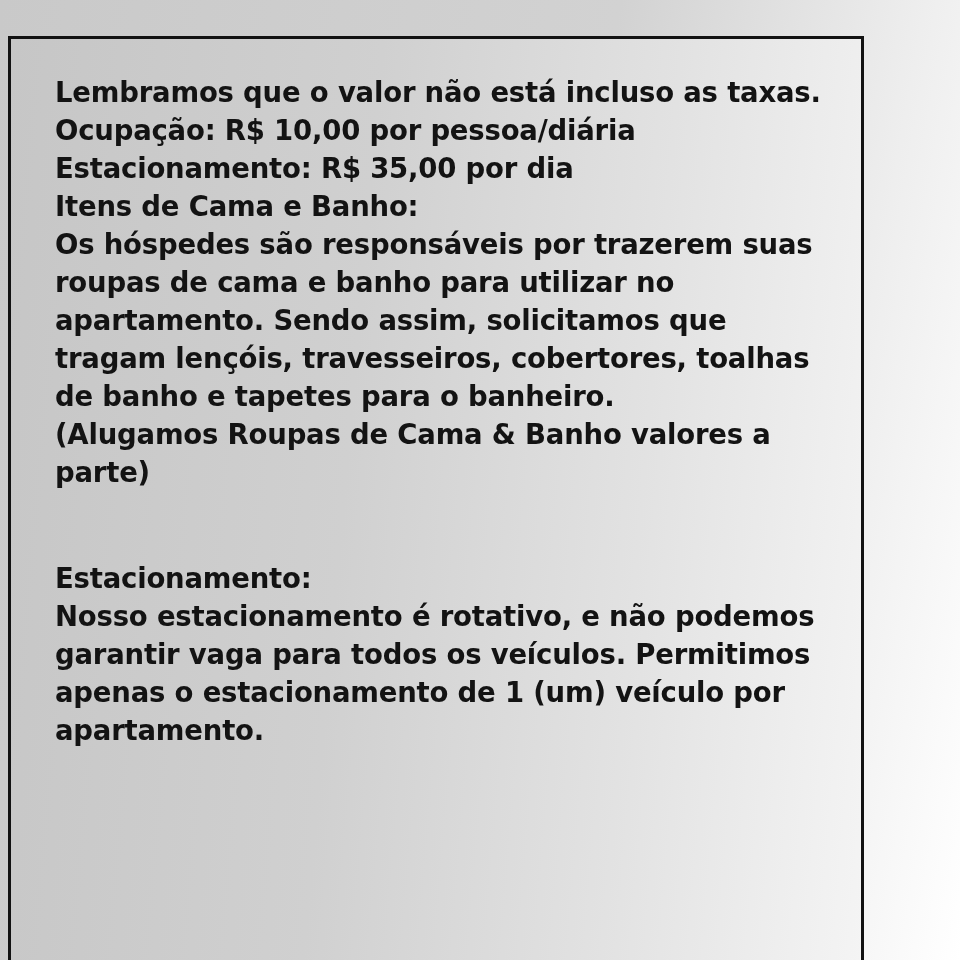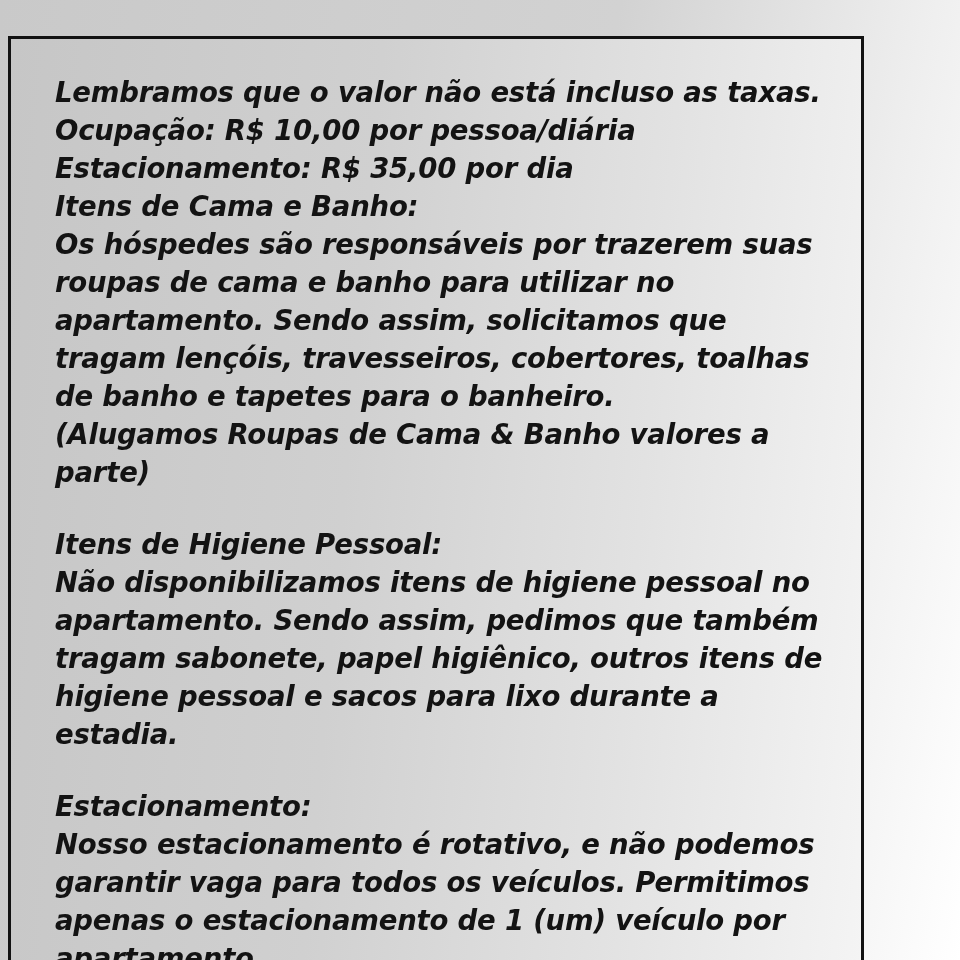--- a/index.html
+++ b/index.html
@@ -13,21 +13,20 @@
     font-family: "DejaVu Sans", sans-serif;
     background: #ffffff;
   }
 
   #page {
     position: relative;
     width: 960px;
     height: 960px;
     
     background: linear-gradient(100deg, #c9c9c9 0%, #d2d2d2 55%, #eeeeee 82%, #ffffff 100%);
-    font-style: italic;
   }
 
   
   #doc-card {
     position: absolute;
     left: 8px;
     top: 36px;
     width: 856px;
     height: 940px;              
     box-sizing: border-box;
@@ -67,22 +66,20 @@
 
       <p class="para">Lembramos que o valor não está incluso as taxas.
 Ocupação: R$ 10,00 por pessoa/diária
 Estacionamento: R$ 35,00 por dia
 Itens de Cama e Banho:
 Os hóspedes são responsáveis por trazerem suas roupas de cama e banho para utilizar no apartamento. Sendo assim, solicitamos que tragam lençóis, travesseiros, cobertores, toalhas de banho e tapetes para o banheiro.
 (Alugamos Roupas de Cama &amp; Banho valores a parte)</p>
 
       <div class="spacer"></div>
 
-      <p class="para">Itens de Higiene Pessoal:
-Não disponibilizamos itens de higiene pessoal no apartamento. Sendo assim, pedimos que também tragam sabonete, papel higiênico, outros itens de higiene pessoal e sacos para lixo durante a estadia.</p>
 
       <div class="spacer"></div>
 
       <p class="para">Estacionamento:
 Nosso estacionamento é rotativo, e não podemos garantir vaga para todos os veículos. Permitimos apenas o estacionamento de 1 (um) veículo por apartamento.</p>
 
     </div>
   </div>
 </div>
 

